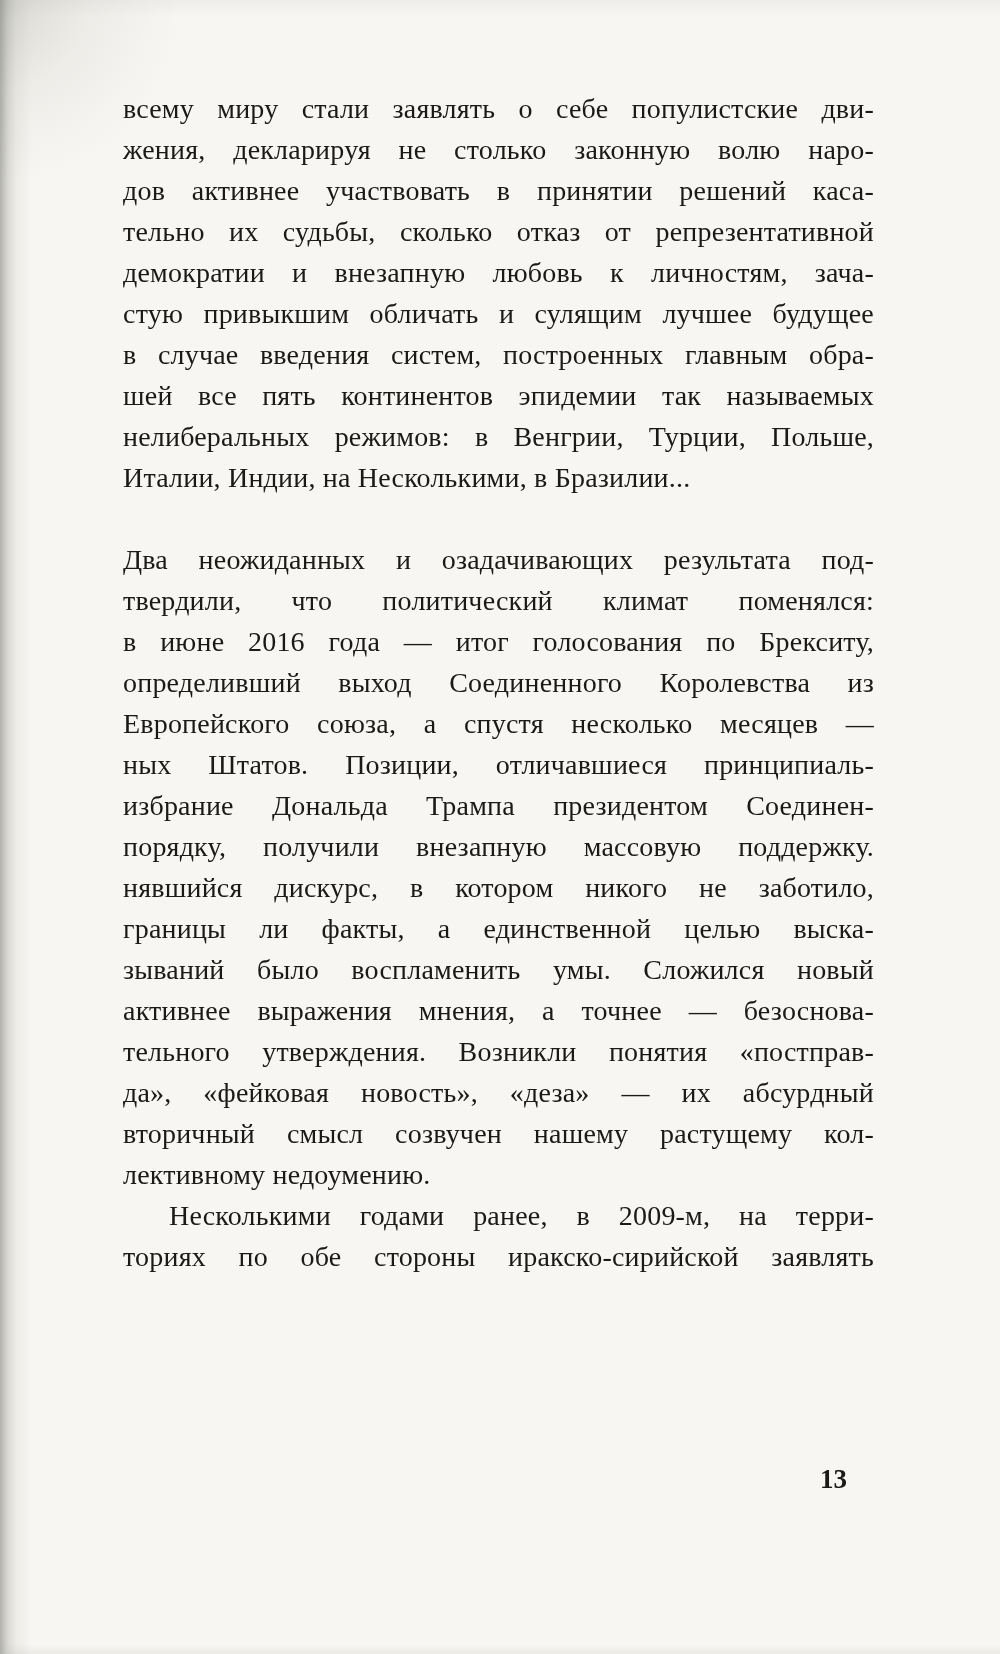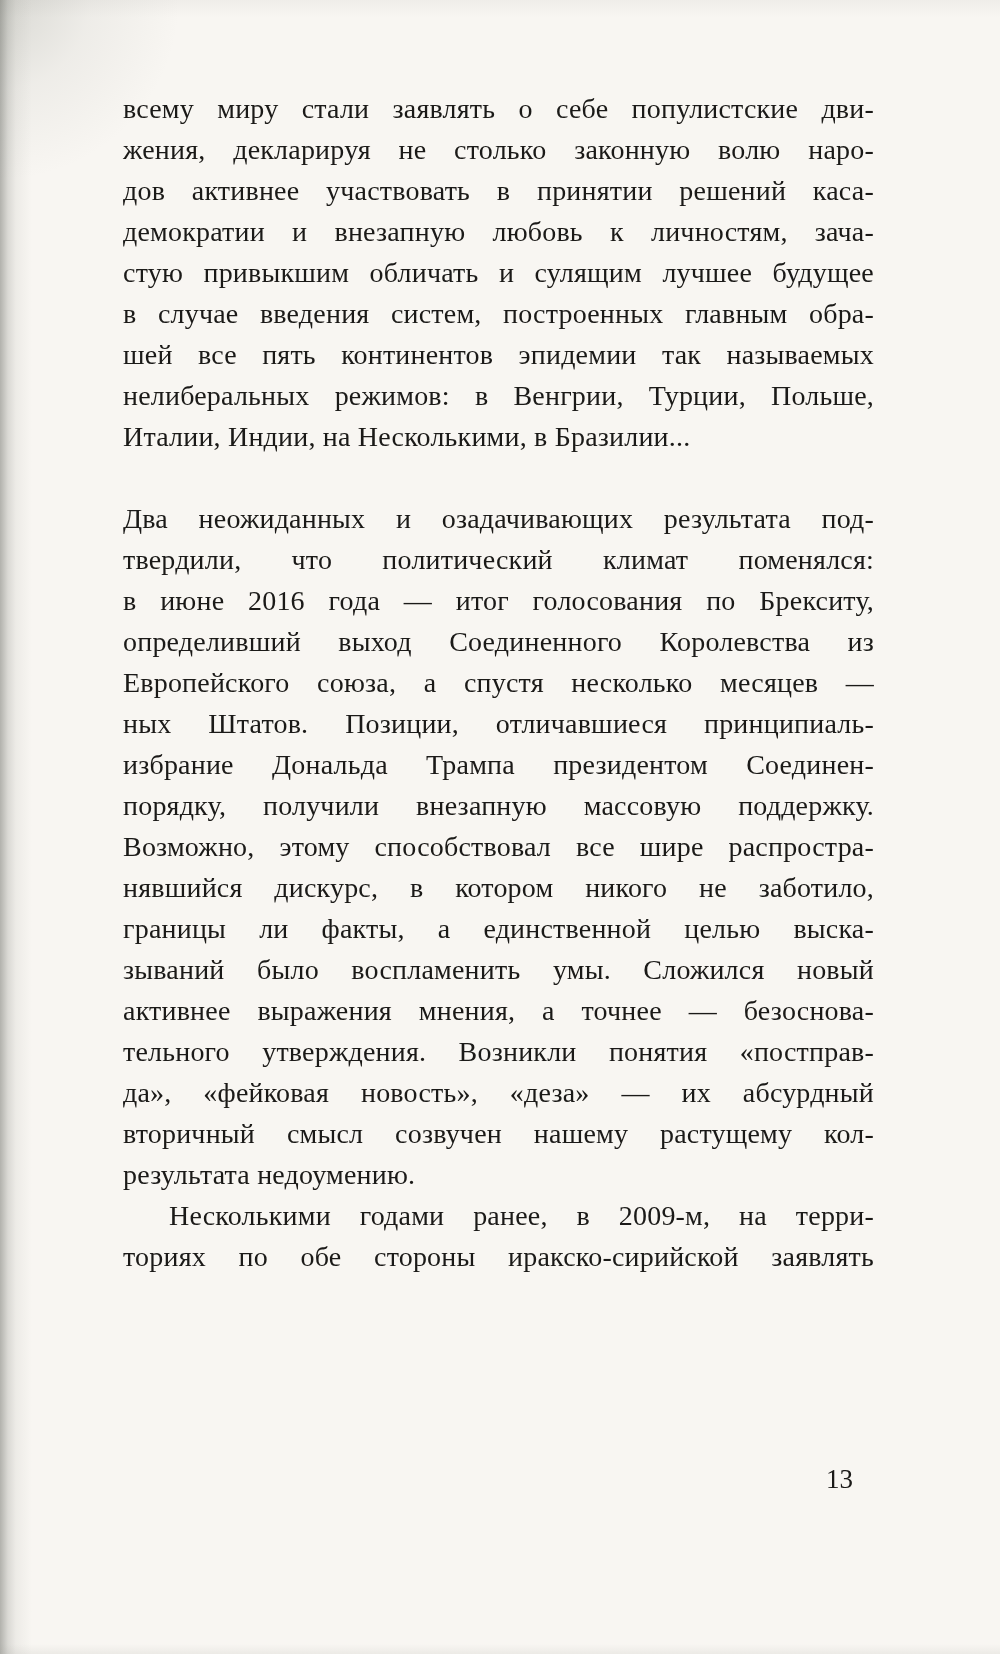--- a/index.html
+++ b/index.html
@@ -60,24 +60,25 @@
     letter-spacing: 0.2px;
   }
   .line.last {
     text-align-last: left;
   }
   .line.indent {
     text-indent: 46px;
   }
   .folio {
     position: absolute;
-    left: 116px;
+    left: 110px;
     top: 1462px;
     width: 751px;
     text-align: right;
+    font-weight: bold;
   }
   .page-number {
     display: inline-block;
     padding-right: 14px;
     font-size: 27px;
     line-height: 34px;
     color: #1b1a18;
   }
 </style>
 </head>
@@ -85,45 +86,45 @@
 
 <div class="page">
   <div class="scan-shadow-left"></div>
   <div class="scan-shadow-bottom"></div>
 
   <main class="text-block">
     <section class="paragraph">
         <div class="line">всему миру стали заявлять о себе популистские дви-</div>
         <div class="line">жения, декларируя не столько законную волю наро-</div>
         <div class="line">дов активнее участвовать в принятии решений каса-</div>
+        <div class="line">тельно их судьбы, сколько отказ от репрезентативной</div>
         <div class="line">демократии и внезапную любовь к личностям, зача-</div>
         <div class="line">стую привыкшим обличать и сулящим лучшее будущее</div>
         <div class="line">в случае введения систем, построенных главным обра-</div>
         <div class="line">шей все пять континентов эпидемии так называемых</div>
         <div class="line">нелиберальных режимов: в Венгрии, Турции, Польше,</div>
         <div class="line last">Италии, Индии, на Несколькими, в Бразилии...</div>
       </section>
     <section class="paragraph spaced">
         <div class="line">Два неожиданных и озадачивающих результата под-</div>
         <div class="line">твердили, что политический климат поменялся:</div>
         <div class="line">в июне 2016 года — итог голосования по Брекситу,</div>
         <div class="line">определивший выход Соединенного Королевства из</div>
         <div class="line">Европейского союза, а спустя несколько месяцев —</div>
         <div class="line">ных Штатов. Позиции, отличавшиеся принципиаль-</div>
         <div class="line">избрание Дональда Трампа президентом Соединен-</div>
         <div class="line">порядку, получили внезапную массовую поддержку.</div>
-        <div class="line">Возможно, этому способствовал все шире распростра-</div>
         <div class="line">нявшийся дискурс, в котором никого не заботило,</div>
         <div class="line">границы ли факты, а единственной целью выска-</div>
         <div class="line">зываний было воспламенить умы. Сложился новый</div>
         <div class="line">активнее выражения мнения, а точнее — безоснова-</div>
         <div class="line">тельного утверждения. Возникли понятия «постправ-</div>
         <div class="line">да», «фейковая новость», «деза» — их абсурдный</div>
         <div class="line">вторичный смысл созвучен нашему растущему кол-</div>
-        <div class="line last">результата недоумению.</div>
+        <div class="line last">лективному недоумению.</div>
       </section>
     <section class="paragraph">
         <div class="line indent">Несколькими годами ранее, в 2009-м, на терри-</div>
         <div class="line">ториях по обе стороны иракско-сирийской заявлять</div>
       </section>
   </main>
 
   <footer class="folio">
     <span class="page-number">13</span>
   </footer>

